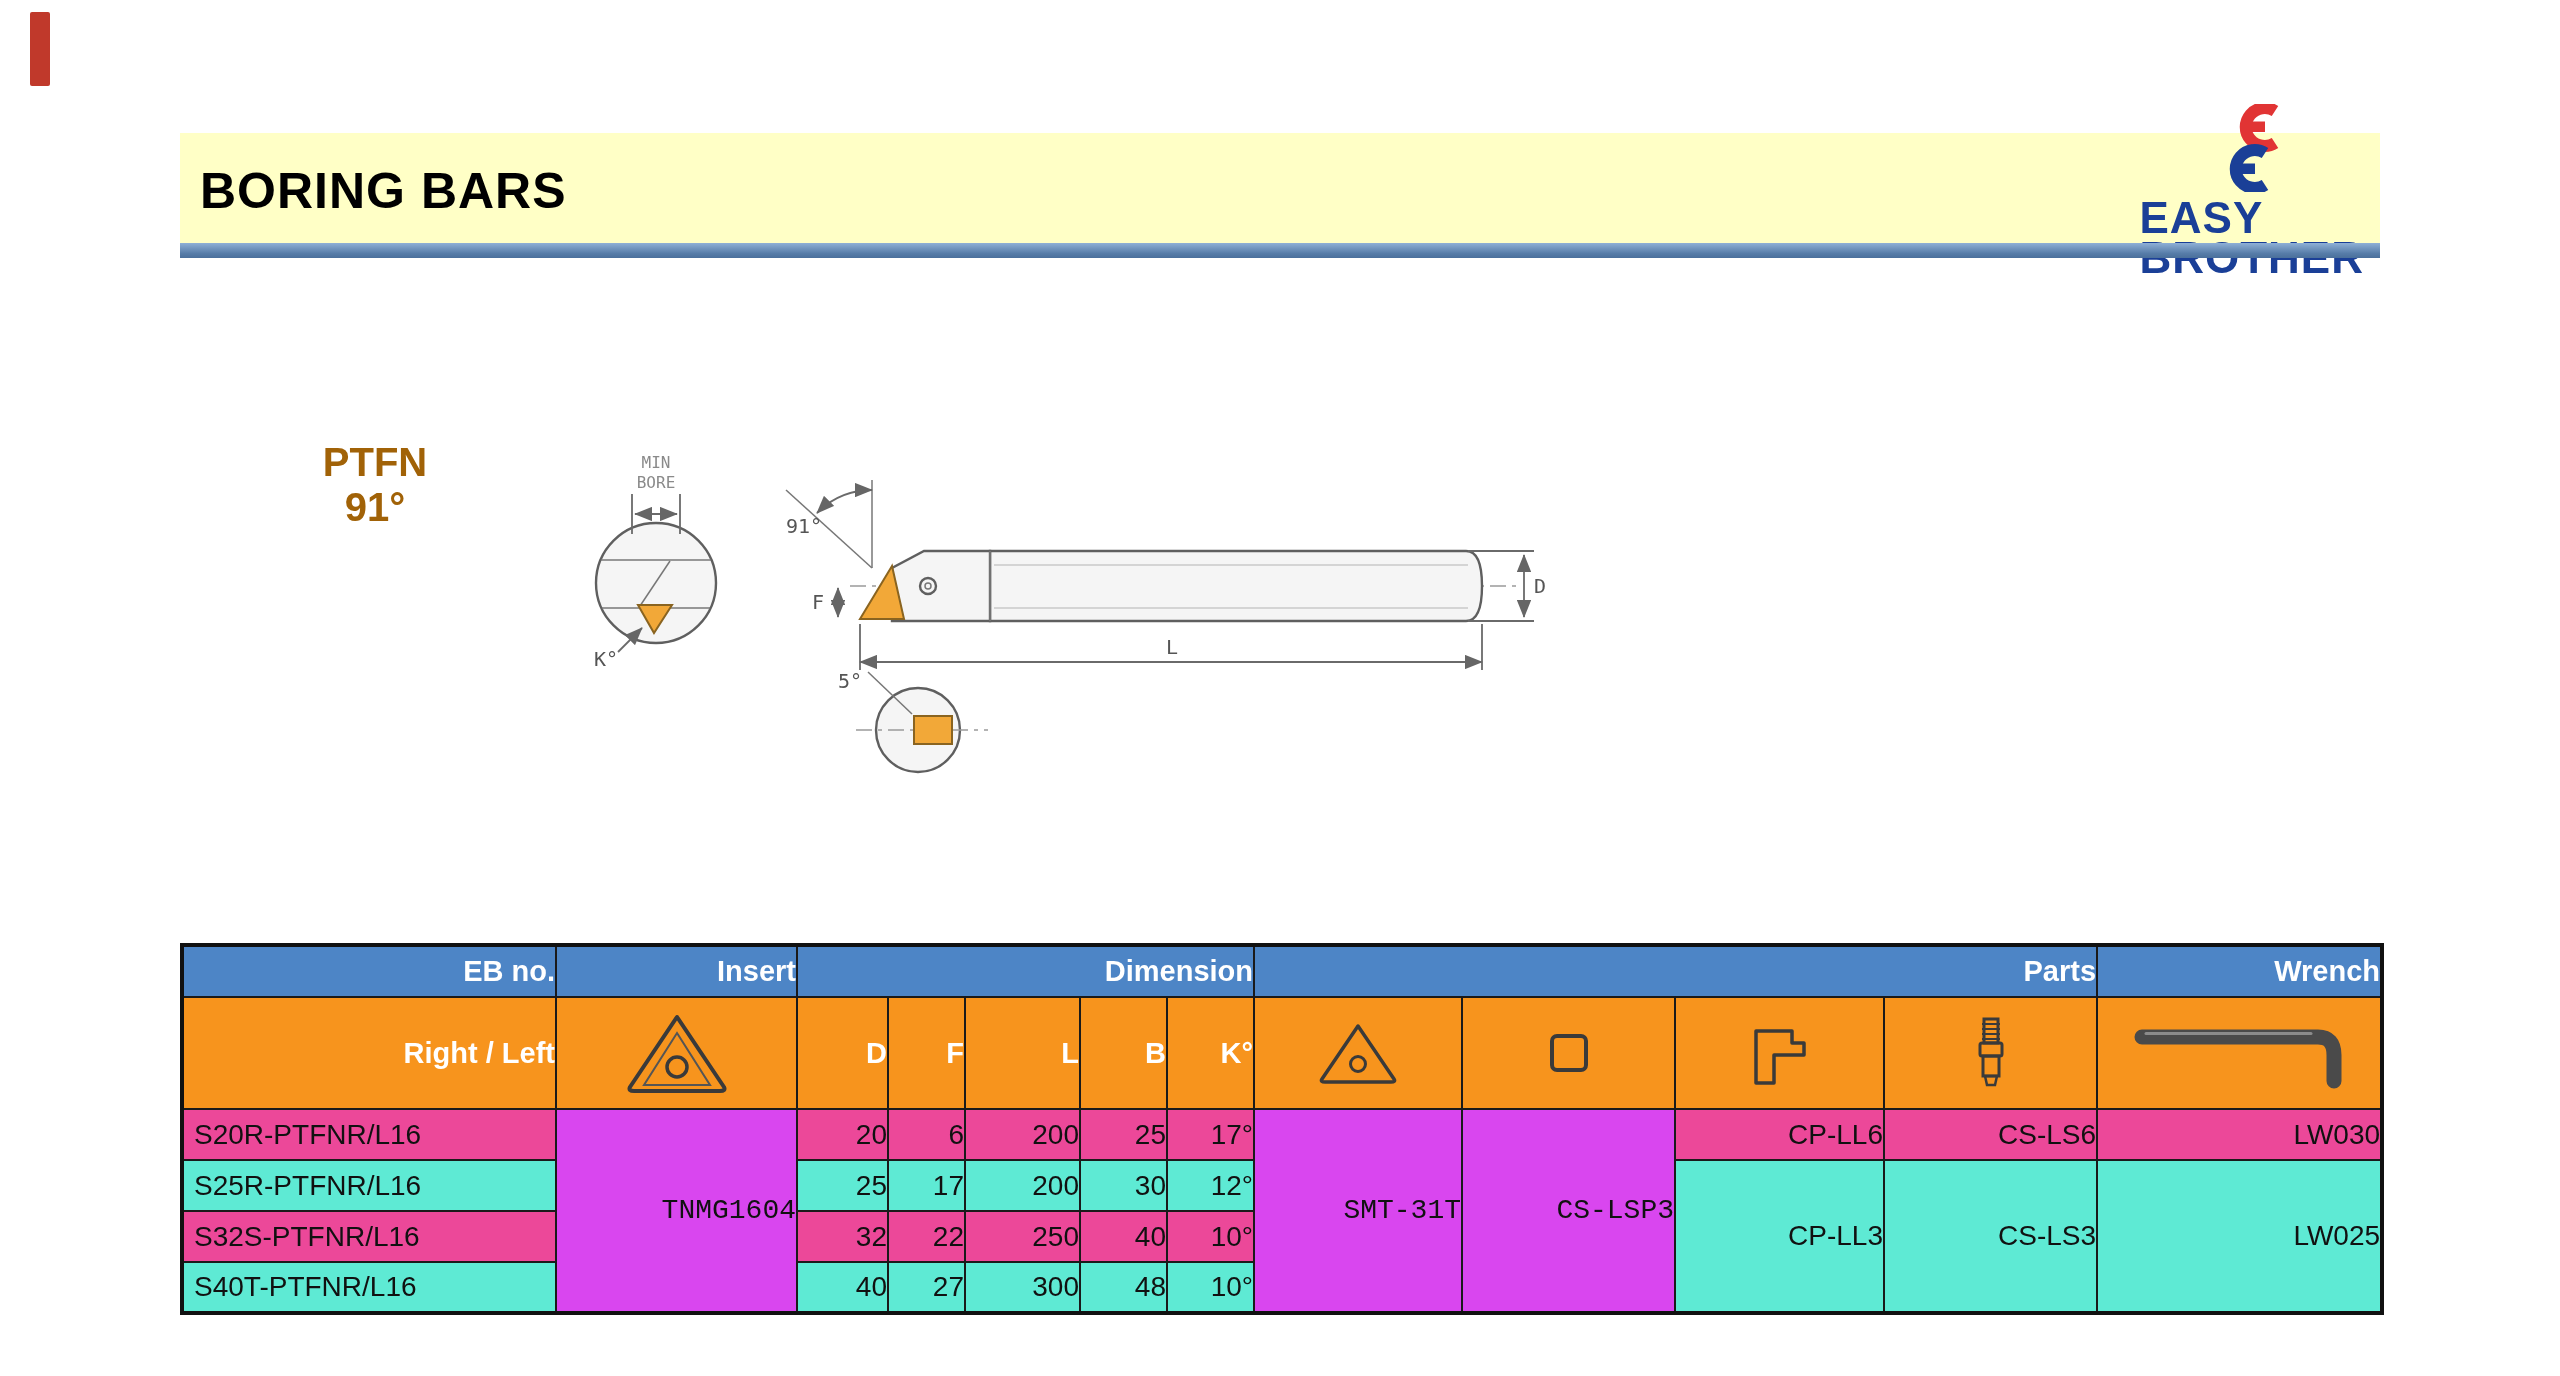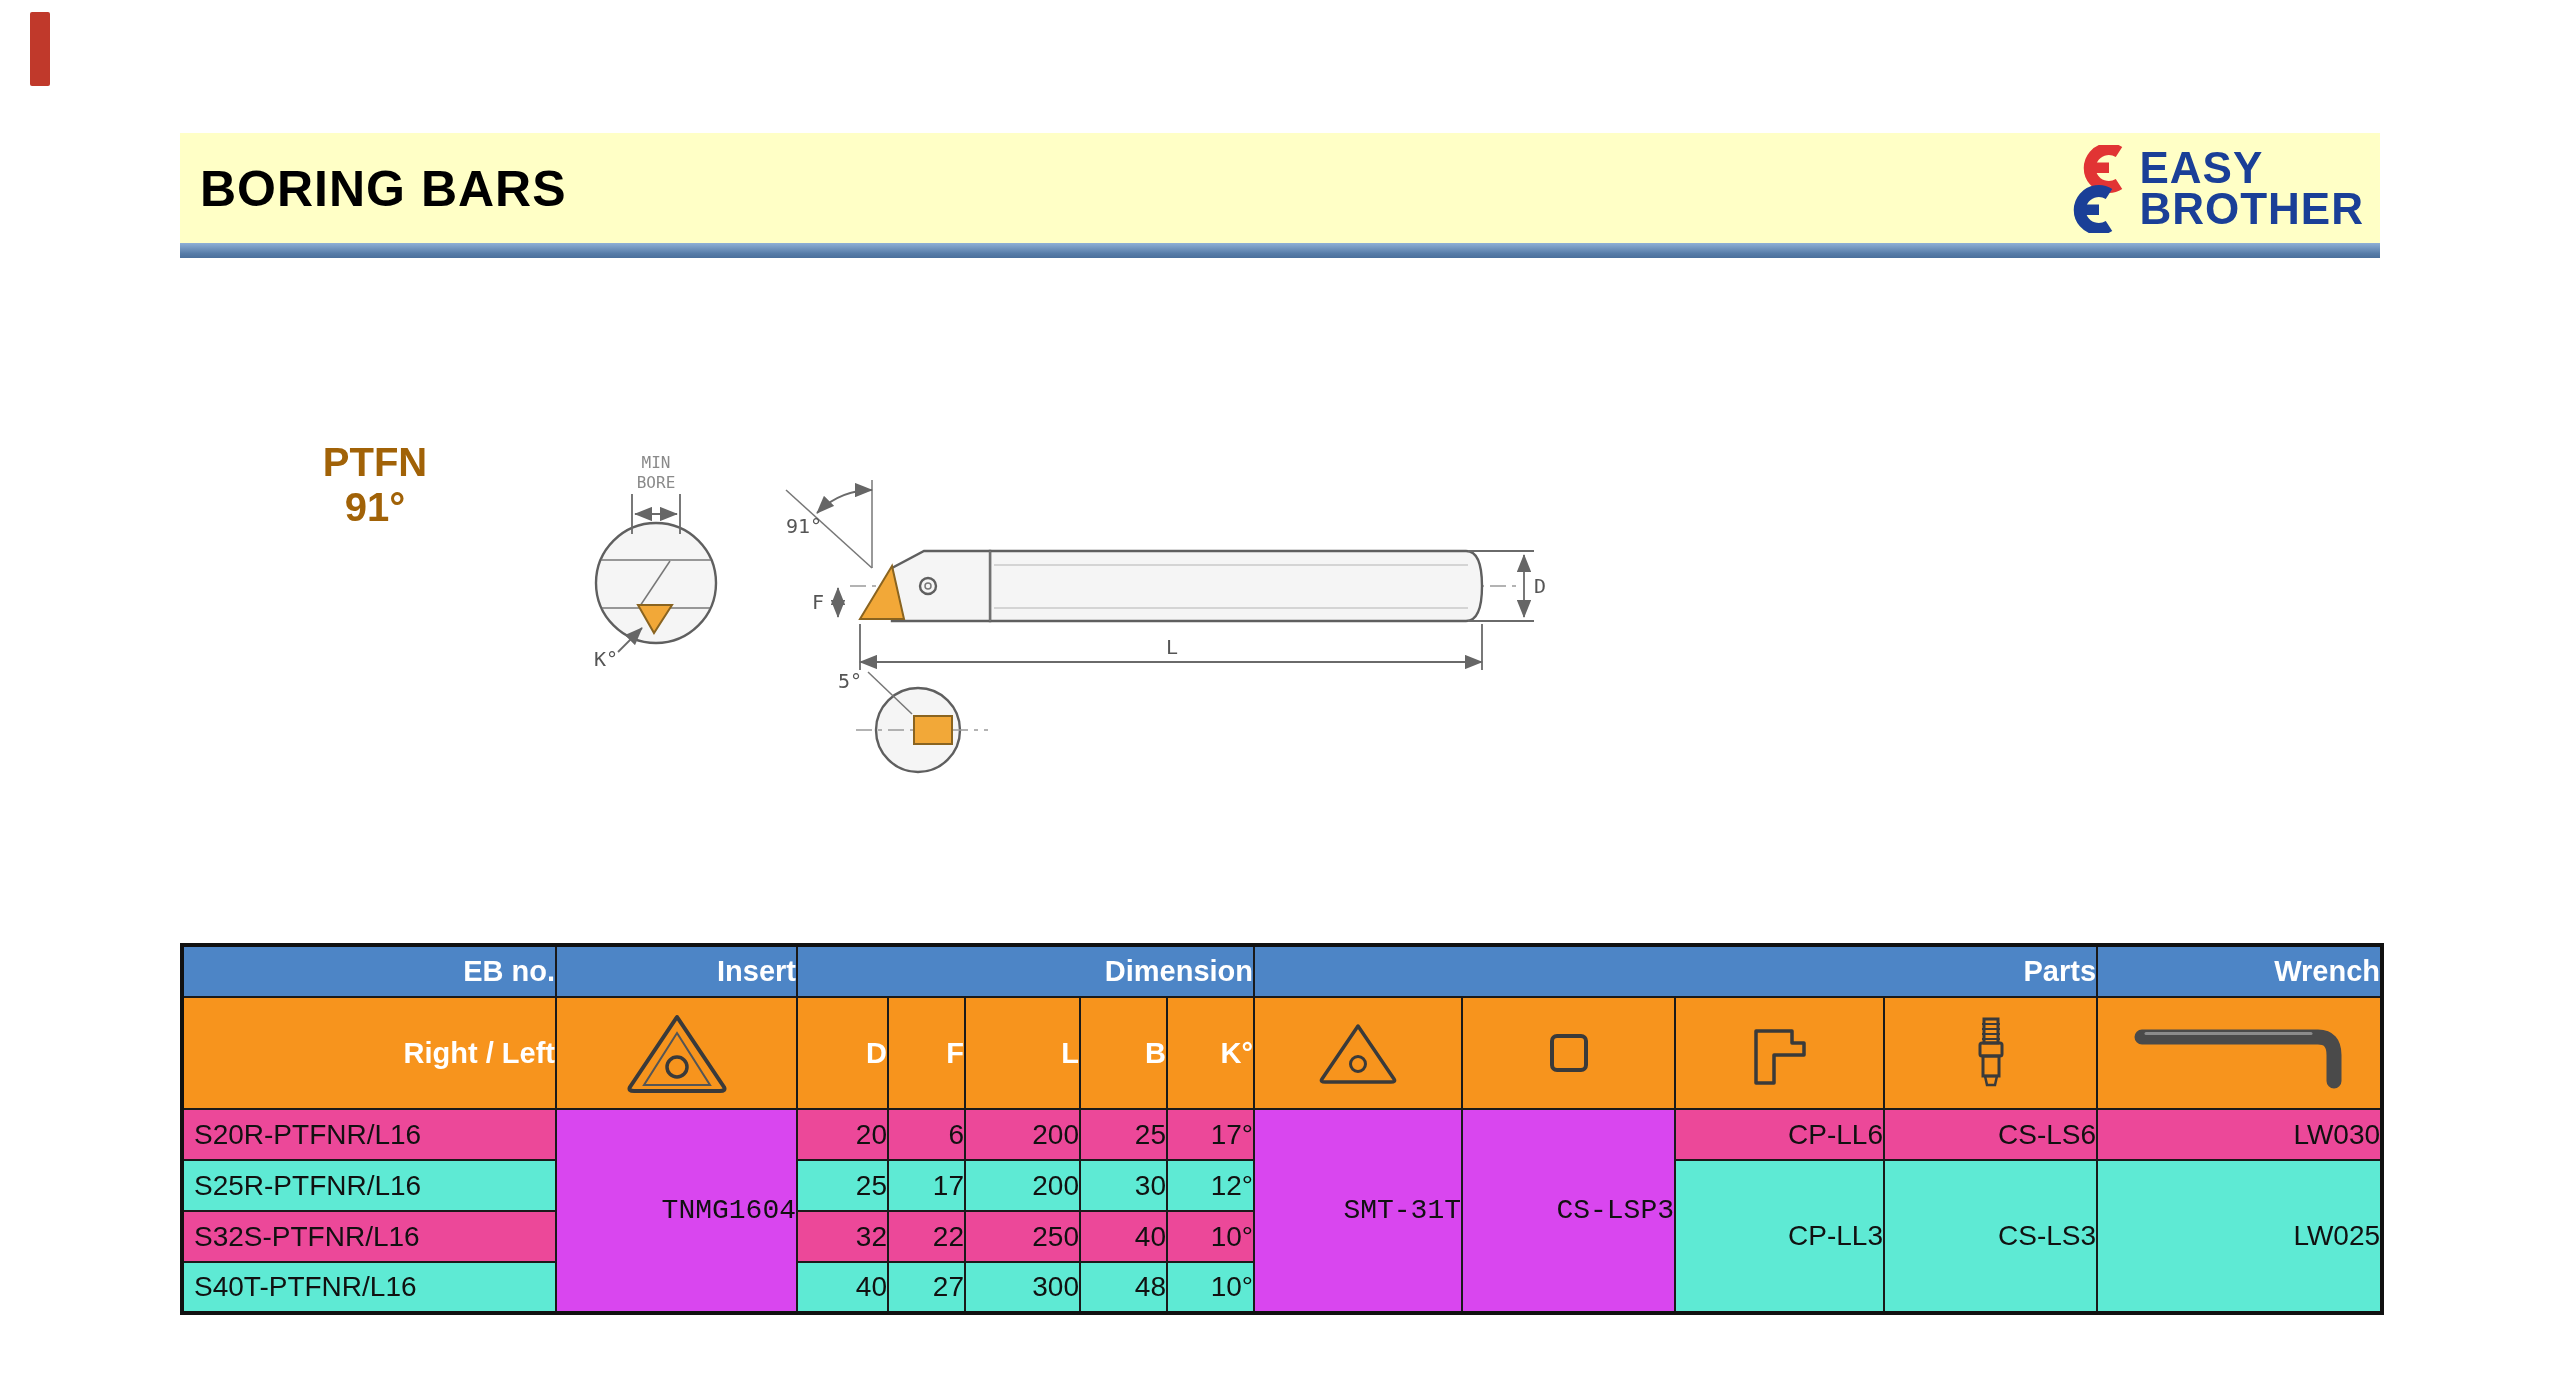--- a/index.html
+++ b/index.html
@@ -4,25 +4,25 @@
 <style>
   html,body{margin:0;padding:0;background:#ffffff;}
   .page{position:relative;width:2560px;height:1376px;background:#ffffff;overflow:hidden;
         font-family:"Liberation Sans",sans-serif;}
 
   .corner-mark{position:absolute;left:30px;top:12px;width:20px;height:74px;
         background:#c0392b;border-radius:2px;}
 
   
   .band{position:absolute;left:180px;top:133px;width:2200px;height:117px;
-        background:#ffffc6;border-bottom:6px solid #c2410c;
+        background:#ffffc6;border-bottom:1px solid #c2410c;
         display:flex;align-items:center;justify-content:space-between;
         padding:0 16px 0 20px;box-sizing:border-box;}
   .title{font-size:50px;font-weight:bold;color:#000;letter-spacing:1px;}
-  .logo{display:flex;align-items:center;gap:6px;}
+  .logo{display:flex;align-items:center;gap:6px;flex-direction:column;}
   .logo-text{color:#1a3f97;font-weight:bold;font-size:44px;line-height:.92;letter-spacing:1px;}
   .accent{position:absolute;left:180px;top:243px;width:2200px;height:15px;
         background:linear-gradient(180deg,#8fb0d6 0%,#567ca8 70%,#4a6f9b 100%);}
 
   .model-label{position:absolute;left:270px;top:440px;width:210px;text-align:center;
         font-size:40px;font-weight:bold;line-height:1.12;color:#a16207;}
 
   .drawing{position:absolute;left:520px;top:420px;}
   .oln{stroke:#5f5f5f;stroke-width:2.4;fill:none;}
   .fillpart{fill:#f5f5f5;stroke:#5f5f5f;stroke-width:2.4;}

